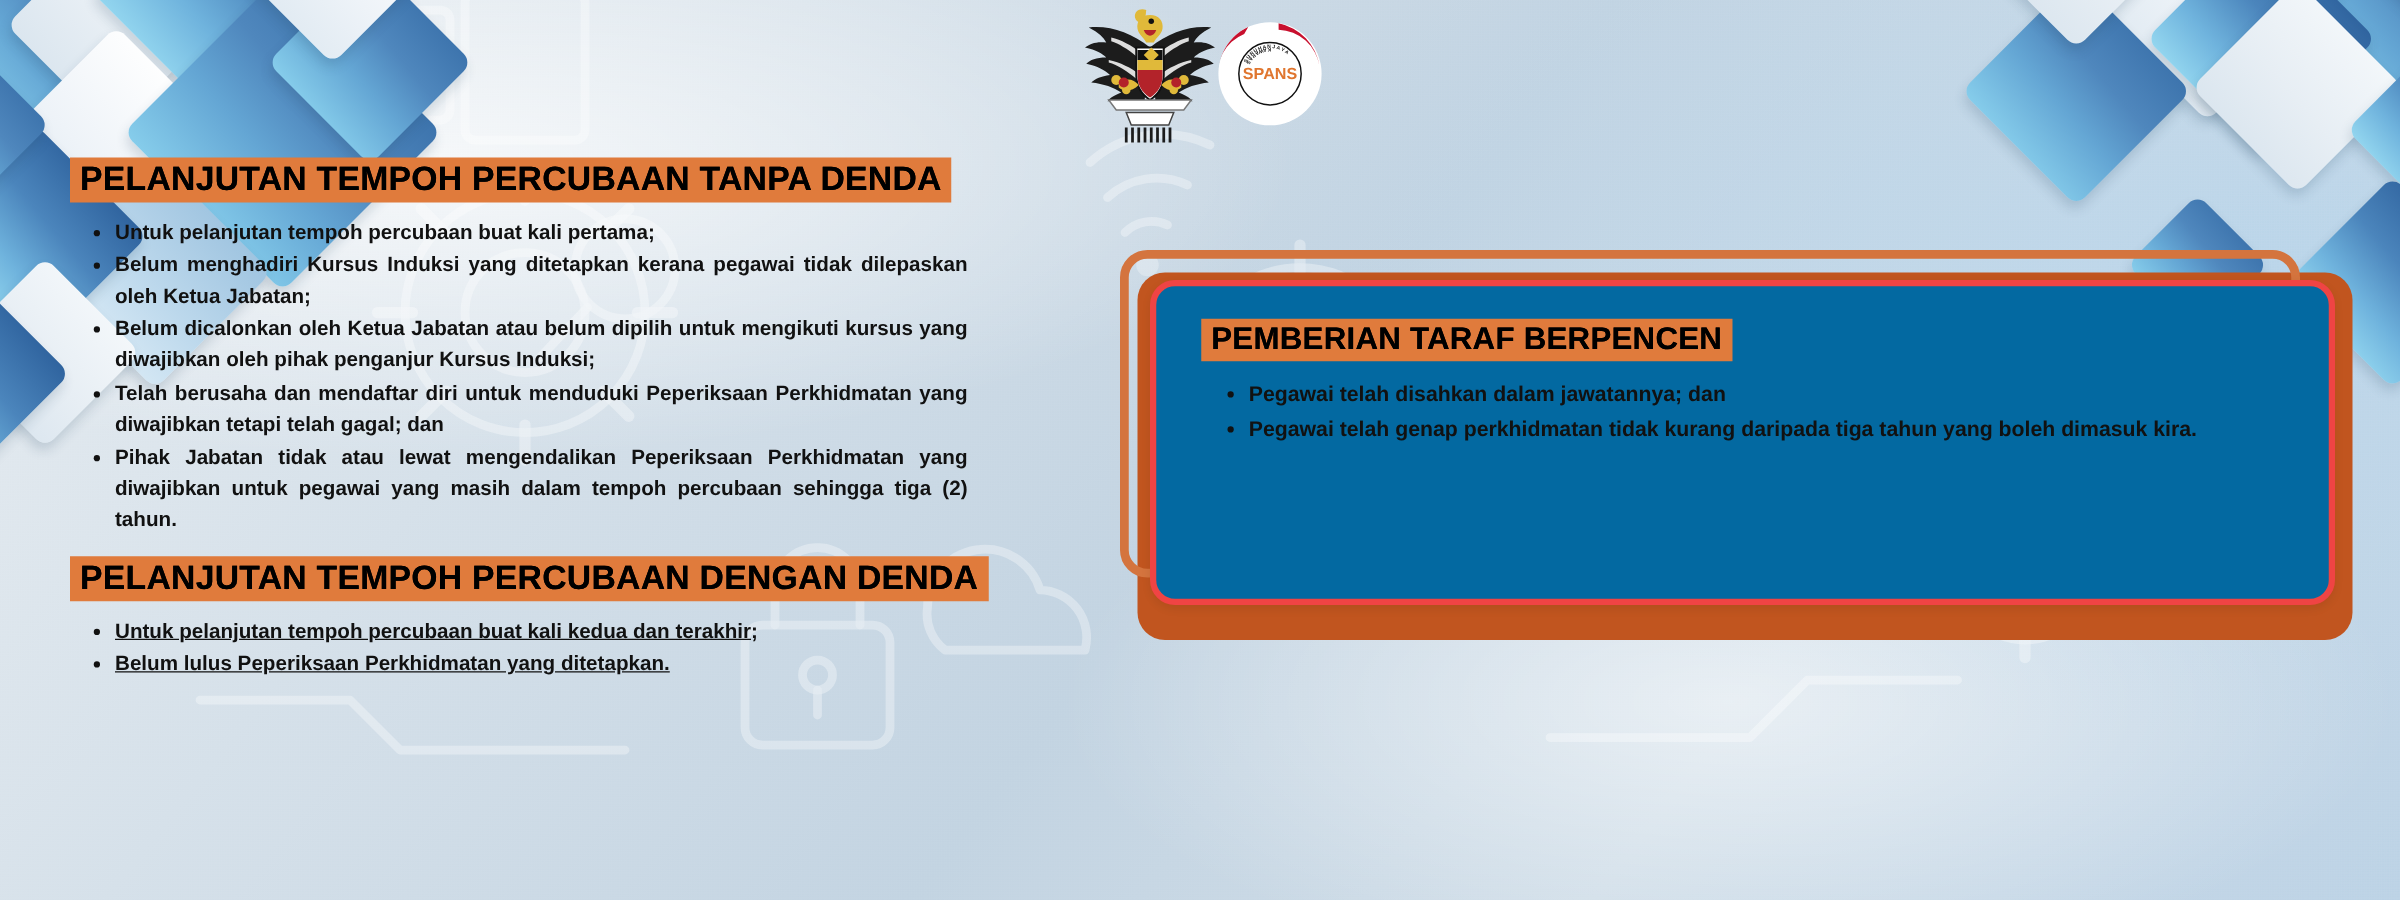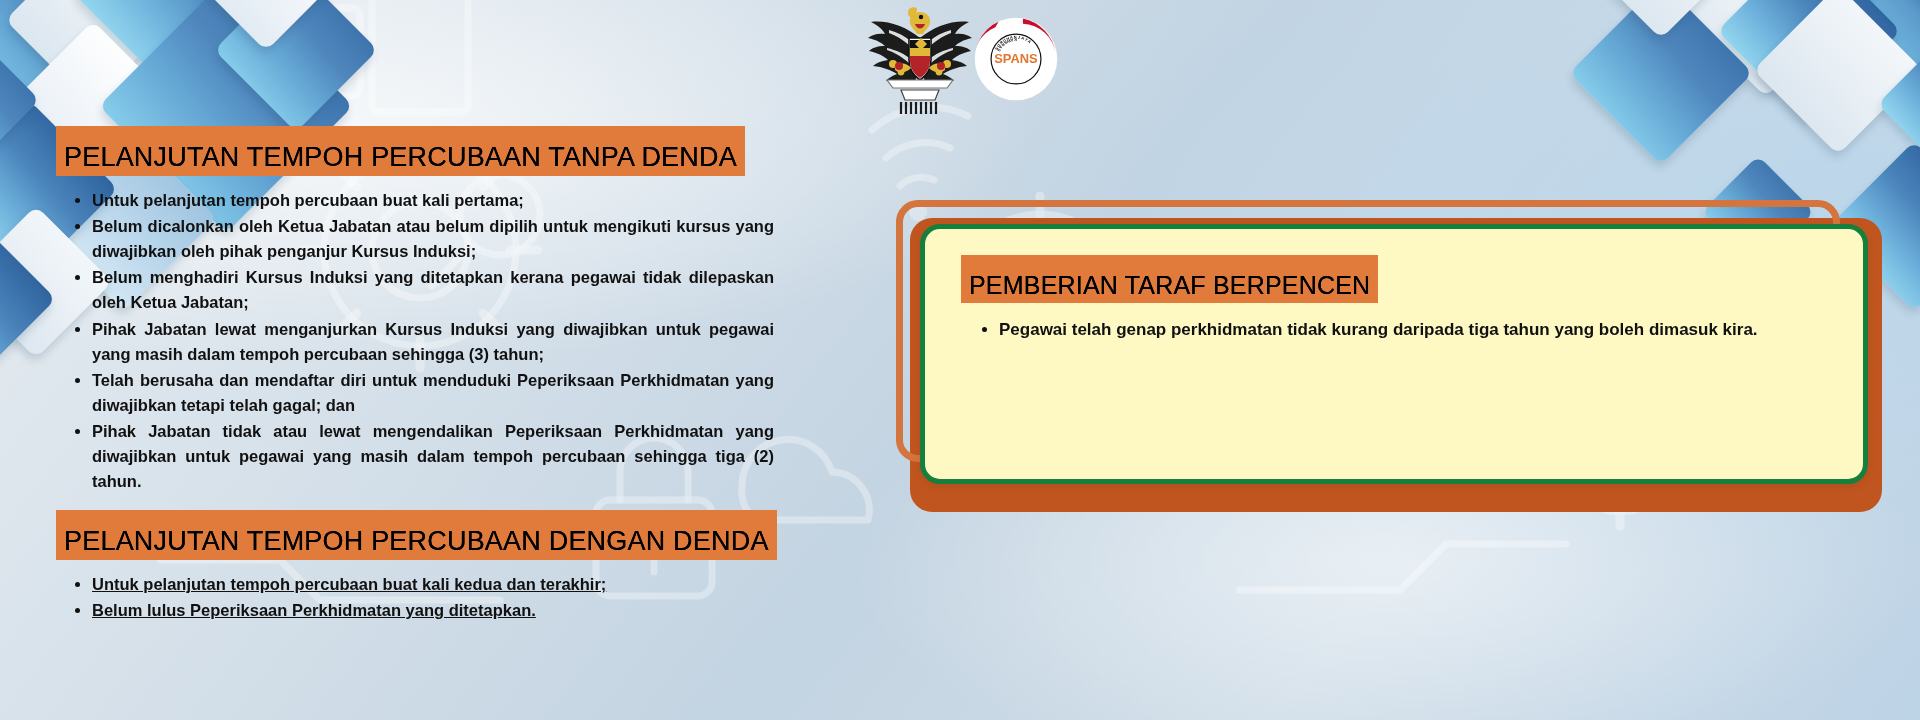--- a/index.html
+++ b/index.html
@@ -43,26 +43,26 @@
   
   .logos{ position:absolute; left:845px; top:4px; width:235px; height:112px; }
   .crest{ position:absolute; left:20px; top:0; width:110px; height:112px; }
   .spans{ position:absolute; left:128px; top:12px; width:86px; height:86px; }
 
   
   .left-col{ position:absolute; left:56px; top:126px; width:730px; }
 
   .heading{
     display:inline-block;
-    font-weight:400;
+    font-weight:700;
     font-size:27px;
     letter-spacing:.2px;
     color:#000;
     background:#e07b3c;
-    padding:17px 8px 4px 8px;
+    padding:3px 8px 4px 8px;
     line-height:1.08;
     white-space:nowrap;
     transform:scaleX(1.0);
     text-shadow:0 0 0 #000;
   }
 
   ul.bullets{
     list-style:none; margin:12px; padding:0;
   }
   ul.bullets li{
@@ -95,21 +95,21 @@
     background:#c1551f; border-radius:22px;
   }
   
   .panel .frame{
     position:absolute; left:0; top:0; width:930px; height:248px;
     border:7px solid #d4743e; border-radius:22px;
   }
   
   .panel .card{
     position:absolute; left:24px; top:24px; width:938px; height:250px;
-    background:#fef9c3; border:5px solid #15803d; border-radius:20px;
+    background:#0369a1; border:5px solid #ef4444; border-radius:20px;
     box-shadow:0 3px 8px rgba(0,0,0,.08);
   }
   .panel .card-inner{ padding:26px 30px 0 36px; }
   .panel .heading{ font-size:25px; }
   .panel ul.bullets{ margin-top:14px; }
   .panel ul.bullets li{
     font-size:17px; padding-left:26px; line-height:1.55; margin-bottom:2px;
   }
   .panel ul.bullets li::before{ left:9px; top:10px; width:5px; height:5px; }
   .panel ul.bullets li.justify{ text-align:justify; }
@@ -333,23 +333,22 @@
   </div>
 
   <div class="left-col">
 
     <div>
       <span class="heading">PELANJUTAN TEMPOH PERCUBAAN TANPA DENDA</span>
     </div>
 
     <ul class="bullets sec1">
       <li>Untuk pelanjutan tempoh percubaan buat kali pertama;</li>
+      <li>Belum menghadiri Kursus Induksi yang ditetapkan kerana pegawai tidak dilepaskan oleh Ketua Jabatan;</li>
       <li>Belum dicalonkan oleh Ketua Jabatan atau belum dipilih untuk mengikuti kursus yang diwajibkan oleh pihak penganjur Kursus Induksi;</li>
-      <li>Belum menghadiri Kursus Induksi yang ditetapkan kerana pegawai tidak dilepaskan oleh Ketua Jabatan;</li>
-      <li>Pihak Jabatan lewat menganjurkan Kursus Induksi yang diwajibkan untuk pegawai yang masih dalam tempoh percubaan sehingga (3) tahun;</li>
       <li>Telah berusaha dan mendaftar diri untuk menduduki Peperiksaan Perkhidmatan yang diwajibkan tetapi telah gagal; dan</li>
       <li>Pihak Jabatan tidak atau lewat mengendalikan Peperiksaan Perkhidmatan yang diwajibkan untuk pegawai yang masih dalam tempoh percubaan sehingga tiga (2) tahun.</li>
     </ul>
 
     <div class="sec2-head">
       <span class="heading">PELANJUTAN TEMPOH PERCUBAAN DENGAN DENDA</span>
     </div>
 
     <ul class="bullets sec2">
       <li>Untuk pelanjutan tempoh percubaan buat kali kedua dan terakhir;</li>
@@ -359,19 +358,20 @@
 
   <div class="panel">
     <div class="backdrop"></div>
     <div class="frame"></div>
     <div class="card">
       <div class="card-inner">
         <div>
           <span class="heading">PEMBERIAN TARAF BERPENCEN</span>
         </div>
         <ul class="bullets">
+          <li>Pegawai telah disahkan dalam jawatannya; dan</li>
           <li class="justify">Pegawai telah genap perkhidmatan tidak kurang daripada tiga tahun yang boleh dimasuk kira.</li>
         </ul>
       </div>
     </div>
   </div>
 
 </div>
 
 </body></html>

